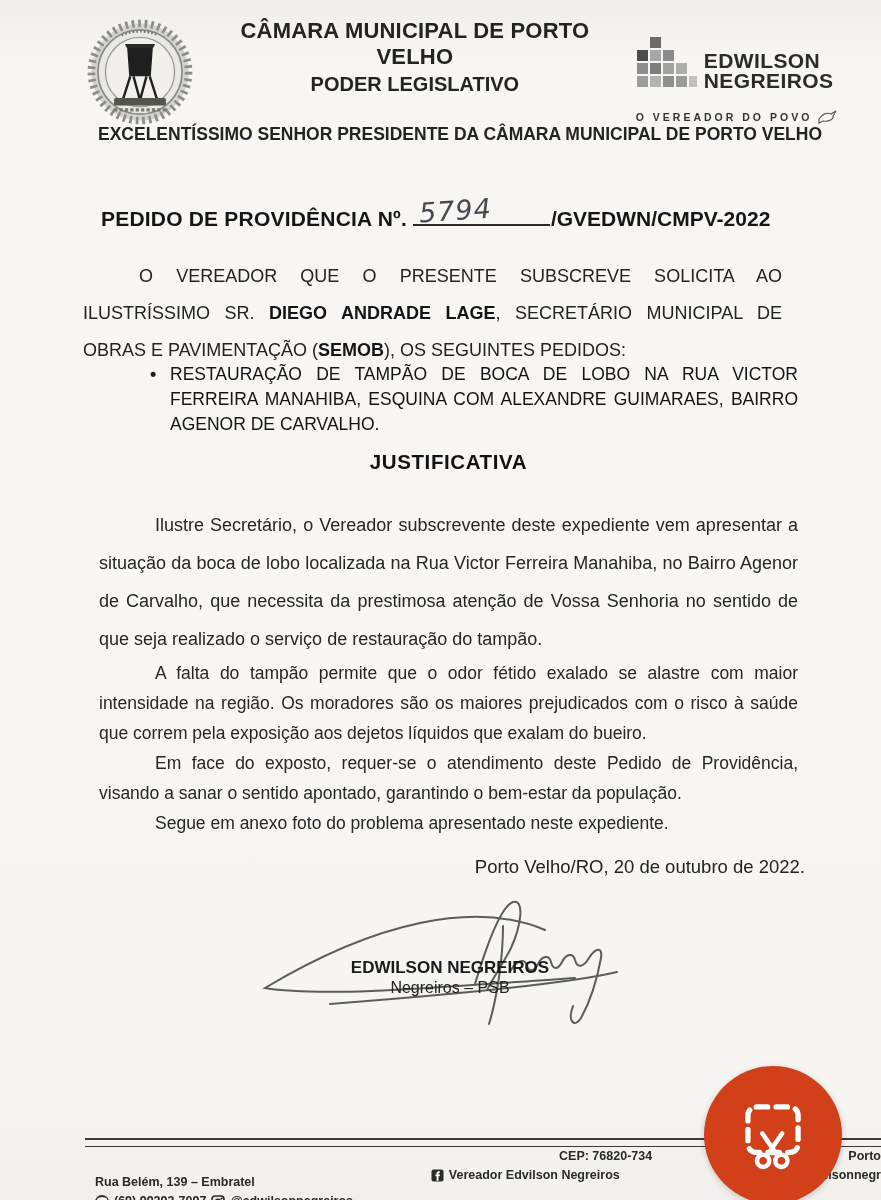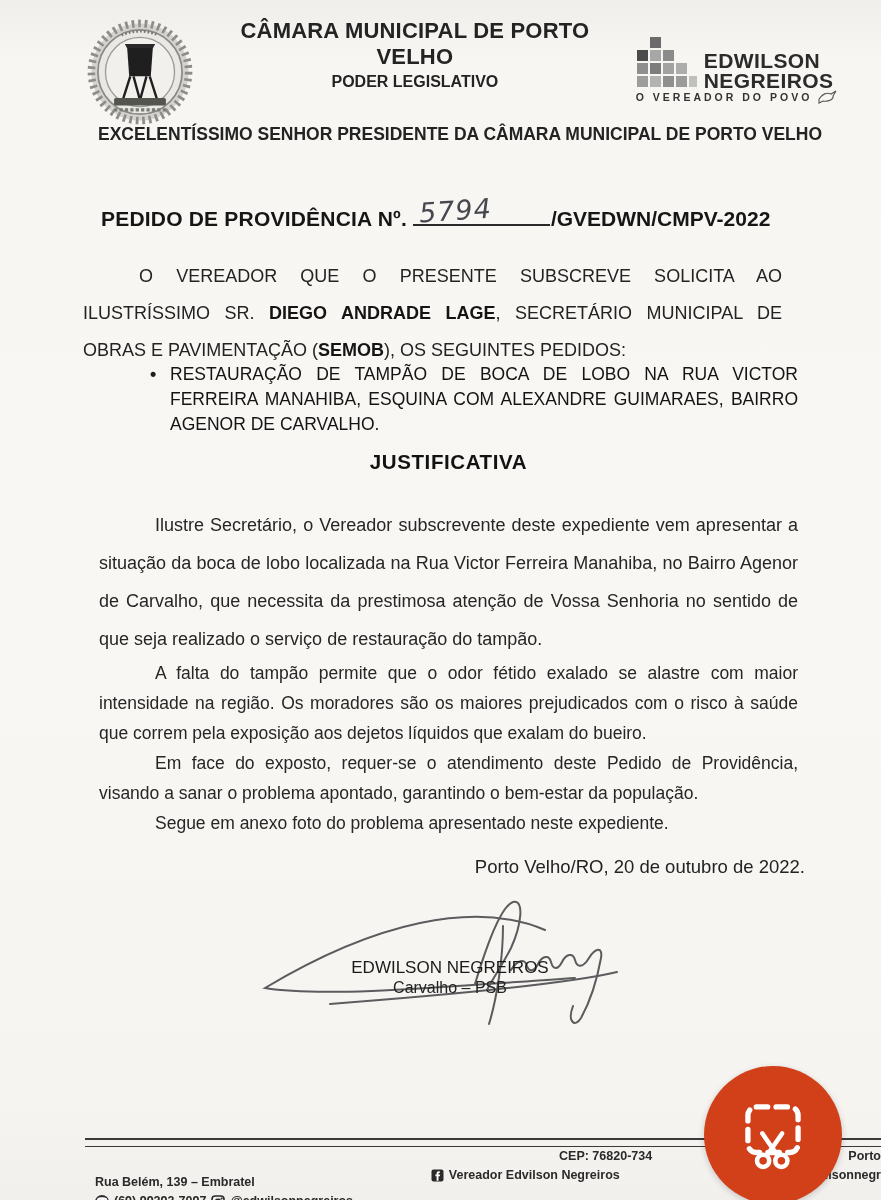--- a/index.html
+++ b/index.html
@@ -11,27 +11,27 @@
   .paper{
     position:relative;width:881px;height:1200px;overflow:hidden;
     background:linear-gradient(180deg,#efeeeb 0%,#f7f6f3 5%,#f8f7f4 55%,#f5f4f1 92%,#f1f0ed 100%);
   }
 
   
   .header{position:absolute;top:14px;left:86px;right:16px;display:flex;align-items:flex-start;}
   .seal{width:108px;height:108px;flex:0 0 auto;margin-top:4px;}
   .head-center{width:438px;text-align:center;margin-left:16px;margin-top:4px;}
   .head-line1{font-size:22px;font-weight:bold;letter-spacing:.2px;color:#232323;}
-  .head-line2{font-size:16px;font-weight:bold;margin-top:3px;color:#232323;}
+  .head-line2{font-size:20px;font-weight:bold;margin-top:3px;color:#232323;}
   .head-line3{font-size:23px;font-weight:800;margin-top:6px;letter-spacing:.4px;color:#111;}
   .logo{margin-left:16px;margin-top:22px;width:245px;}
   .logo-top{display:flex;align-items:flex-end;}
   .logo-blocks{flex:0 0 auto;margin-right:6px;}
   .logo-names{font-weight:800;font-size:21px;line-height:.92;letter-spacing:.4px;color:#2b2b2b;text-align:left;}
-  .logo-tag{display:flex;align-items:center;gap:5px;margin-top:0;font-size:10.5px;font-weight:bold;letter-spacing:3px;color:#333;}
+  .logo-tag{display:flex;align-items:center;gap:5px;margin-top:20px;font-size:10.5px;font-weight:bold;letter-spacing:3px;color:#333;}
 
   
   .addressee{position:absolute;top:124px;left:98px;right:50px;font-weight:bold;font-size:17.5px;color:#232323;}
 
   
   .subject{position:absolute;top:194px;left:101px;display:flex;align-items:baseline;}
   .subject-label{font-weight:800;font-size:21px;letter-spacing:.2px;color:#161616;}
   .subject-slot{display:inline-block;width:137px;border-bottom:2.5px solid #2a2a2a;margin:0 1px 0 6px;position:relative;height:30px;}
   .handwritten{
     position:absolute;left:6px;bottom:-2px;font-family:"DejaVu Sans",sans-serif;
@@ -55,21 +55,21 @@
   .just-paras p{margin:0;text-align:justify;text-indent:56px;color:#262626;}
   .jp-first{font-size:18px;line-height:38px;}
   .jp-rest{font-size:17.5px;line-height:30px;}
 
   
   .dateline{position:absolute;top:856px;right:76px;font-size:18.5px;color:#232323;}
 
   
   .sig-block{position:absolute;top:892px;left:235px;width:430px;height:145px;}
   .sig-svg{position:absolute;left:0;top:0;}
-  .sig-name{position:absolute;top:66px;left:0;right:0;text-align:center;font-weight:normal;font-size:17px;color:#1a1a1a;}
+  .sig-name{position:absolute;top:66px;left:0;right:0;text-align:center;font-weight:bold;font-size:17px;color:#1a1a1a;}
   .sig-title{position:absolute;top:87px;left:0;right:0;text-align:center;font-size:16px;color:#222;}
 
   
   .footer{position:absolute;left:0;right:0;bottom:0;height:62px;}
   .footer-rule{position:absolute;top:0;left:85px;right:0;height:6px;border-top:2.5px solid #3a3a3a;border-bottom:1.5px solid #3a3a3a;}
   .footer-cols{position:absolute;top:9px;left:95px;right:0;display:flex;font-weight:bold;color:#2a2a2a;}
   .fcol{font-size:12.5px;line-height:19px;}
   .fcol-1{width:305px;margin-top:26px;}
   .fcol-2{width:255px;text-align:right;}
   .fcol-3{width:230px;text-align:right;}
@@ -157,38 +157,38 @@
 
   <div class="bullet">
     <span class="bullet-dot">•</span>
     <div class="bullet-text">RESTAURAÇÃO DE TAMPÃO DE BOCA DE LOBO NA RUA VICTOR FERREIRA MANAHIBA, ESQUINA COM ALEXANDRE GUIMARAES, BAIRRO AGENOR DE CARVALHO.</div>
   </div>
 
   <div class="just-heading">JUSTIFICATIVA</div>
   <div class="just-paras">
     <p class="jp-first">Ilustre Secretário, o Vereador subscrevente deste expediente vem apresentar a situação da boca de lobo localizada na Rua Victor Ferreira Manahiba, no Bairro Agenor de Carvalho, que necessita da prestimosa atenção de Vossa Senhoria no sentido de que seja realizado o serviço de restauração do tampão.</p>
     <p class="jp-rest">A falta do tampão permite que o odor fétido exalado se alastre com maior intensidade na região. Os moradores são os maiores prejudicados com o risco à saúde que correm pela exposição aos dejetos líquidos que exalam do bueiro.</p>
-    <p class="jp-rest">Em face do exposto, requer-se o atendimento deste Pedido de Providência, visando a sanar o problema apontado, garantindo o bem-estar da população.</p>
+    <p class="jp-rest">Em face do exposto, requer-se o atendimento deste Pedido de Providência, visando a sanar o sentido apontado, garantindo o bem-estar da população.</p>
     <p class="jp-rest">Segue em anexo foto do problema apresentado neste expediente.</p>
   </div>
 
   <div class="dateline">Porto Velho/RO, 20 de outubro de 2022.</div>
 
   <div class="sig-block">
     <svg class="sig-svg" width="430" height="145" viewBox="0 0 430 145">
       <g fill="none" stroke="#5c5c5e" stroke-width="2" stroke-linecap="round">
         <path d="M310 38 C 240 8 140 30 30 96 C 90 106 220 94 340 86"></path>
         <path d="M95 112 C 200 104 330 92 382 80"></path>
         <path d="M240 92 C 252 52 266 14 278 10 C 290 7 286 34 276 56 C 268 72 258 86 252 98"></path>
         <path d="M276 78 C 282 68 290 66 292 74 C 294 80 299 80 303 72 C 307 64 314 62 316 70 C 318 78 323 78 327 70 C 331 62 338 60 340 68 C 342 76 348 76 354 66 C 360 56 368 54 366 66 C 362 88 356 108 346 126 C 340 136 332 130 338 114"></path>
         <path d="M268 34 C 268 66 262 106 254 132"></path>
       </g>
     </svg>
     <div class="sig-name">EDWILSON NEGREIROS</div>
-    <div class="sig-title">Carvalho – PSB</div>
+    <div class="sig-title">Negreiros – PSB</div>
   </div>
 
   <div class="footer">
     <div class="footer-rule"></div>
     <div class="footer-cols">
       <div class="fcol fcol-1">
         <div>Rua Belém, 139 – Embratel</div>
         <div class="frow">
           <span class="wa-icon"></span>
           <span>(69) 99293-7097</span>

